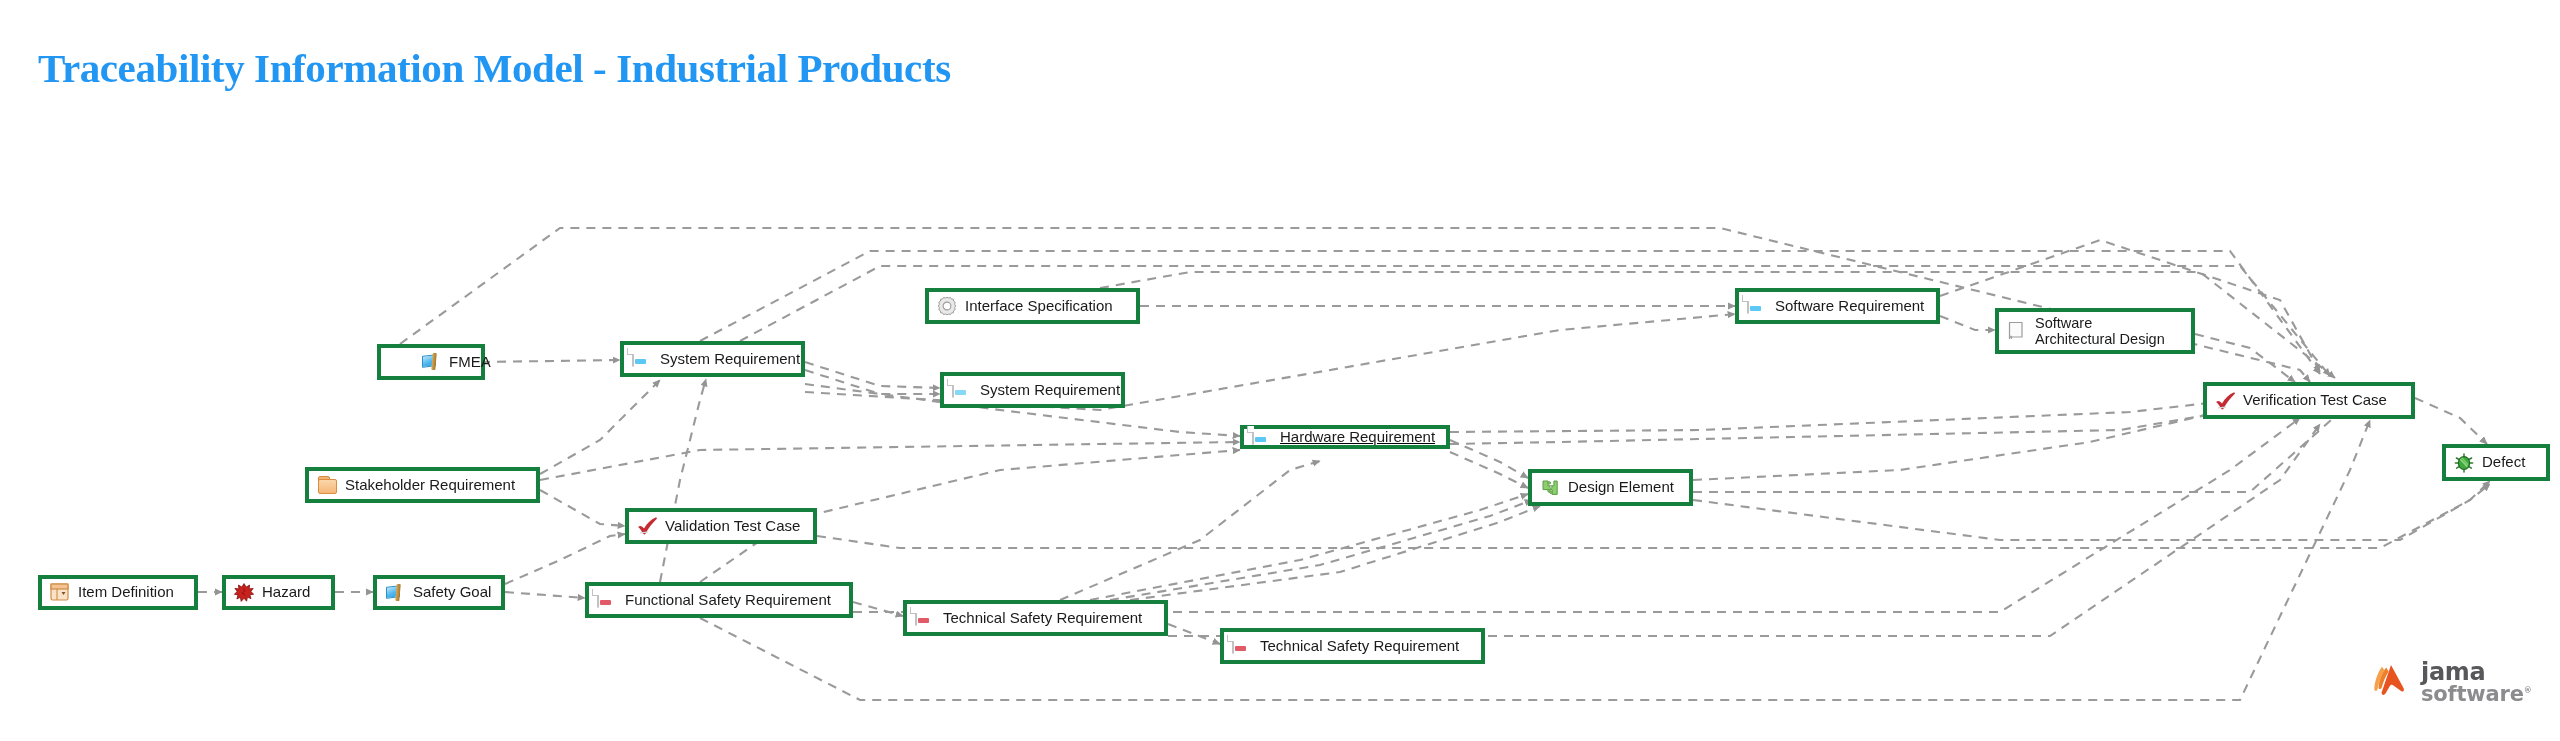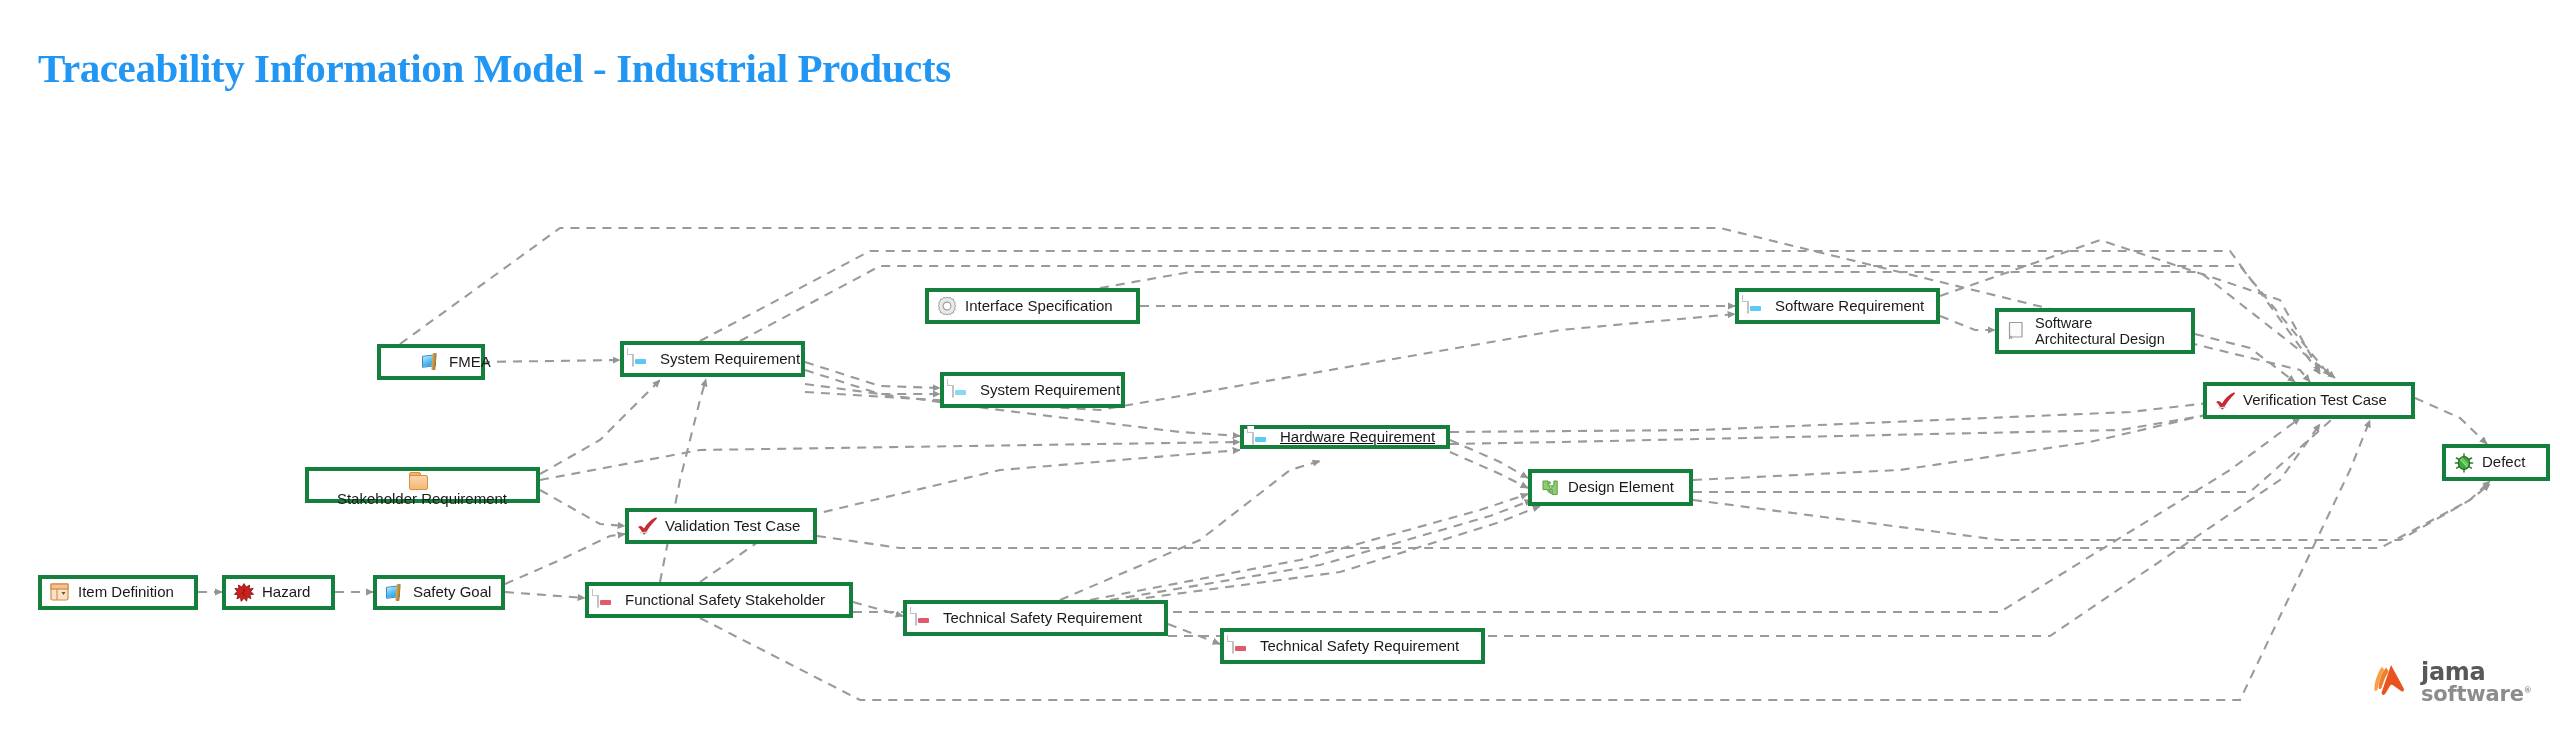--- a/index.html
+++ b/index.html
@@ -305,38 +305,38 @@
     <span class="ico">
       <span class="ic-flag"></span>
     </span>
     <span class="lbl">Safety Goal</span>
   </div>
 
   <div class="node" style="left:585px;top:582px;width:268px;height:36px;">
     <span class="ico">
       <span class="ic-doc red"></span>
     </span>
-    <span class="lbl">Functional Safety Stakeholder</span>
+    <span class="lbl">Functional Safety Requirement</span>
   </div>
 
   <div class="node" style="left:903px;top:600px;width:265px;height:36px;">
     <span class="ico">
       <span class="ic-doc red"></span>
     </span>
     <span class="lbl">Technical Safety Requirement</span>
   </div>
 
   <div class="node" style="left:1220px;top:628px;width:265px;height:36px;">
     <span class="ico">
       <span class="ic-doc red"></span>
     </span>
     <span class="lbl">Technical Safety Requirement</span>
   </div>
 
-  <div class="node" style="left:305px;top:467px;width:235px;height:36px;flex-direction:column;">
+  <div class="node" style="left:305px;top:467px;width:235px;height:36px;">
     <span class="ico">
       <span class="ic-folder"></span>
     </span>
     <span class="lbl">Stakeholder Requirement</span>
   </div>
 
   <div class="node" style="left:625px;top:508px;width:192px;height:36px;">
     <span class="ico">
       <span class="ic-check">
         <svg width="21" height="20" viewBox="0 0 21 20">

